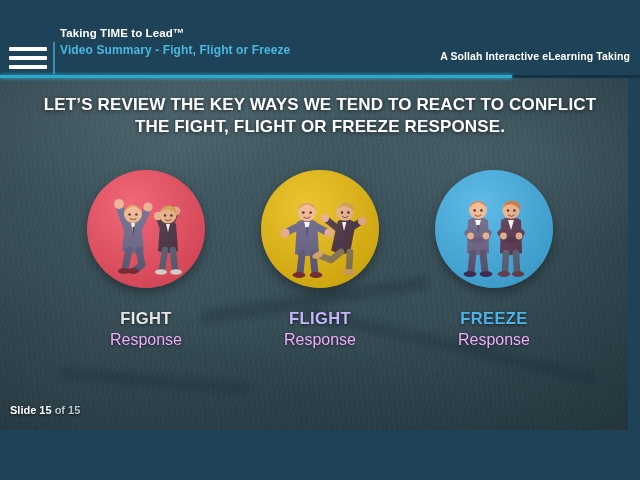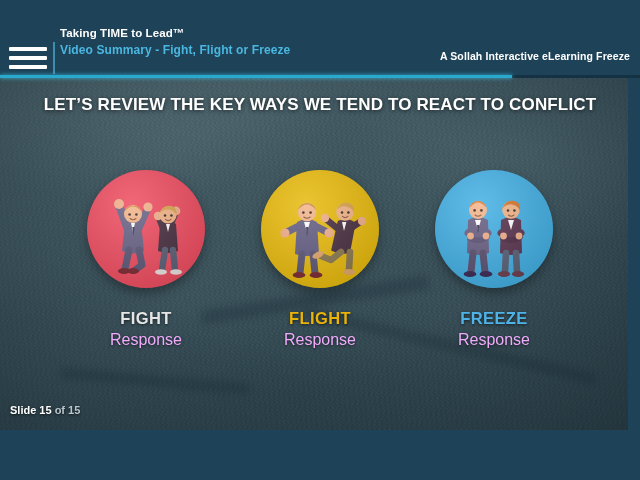--- a/index.html
+++ b/index.html
@@ -283,38 +283,39 @@
       <span></span>
     </button>
 
     <div id="header-divider"></div>
 
     <div id="title-block">
       <div id="course-title">Taking TIME to Lead™</div>
       <div id="lesson-title" style="color: rgb(74, 183, 224);">Video Summary - Fight, Flight or Freeze</div>
     </div>
 
-    <div id="classic-tag">A Sollah Interactive eLearning Freeze</div>
+    <div id="classic-tag">A Sollah Interactive eLearning Taking</div>
 
     <div id="progress-track" style="background: rgb(20, 50, 67);">
       <div id="progress-fill" style="width: 80%; background: rgb(42, 169, 207);"></div>
     </div>
   </div>
 
   <div id="stage" style="background-color: rgb(63, 88, 96);">
 
     <div id="bg-texture"></div>
     <div id="bg-grain"></div>
     <div id="bg-shadow-1"></div>
     <div id="bg-shadow-2"></div>
     <div id="bg-shadow-3"></div>
     <div id="bg-vignette"></div>
 
     <div id="headline">
       <span class="hl-line">LET’S REVIEW THE KEY WAYS WE TEND TO REACT TO CONFLICT</span>
+      <span class="hl-line">THE FIGHT, FLIGHT OR FREEZE RESPONSE.</span>
     </div>
 
     <div id="cards">
 
       <div class="card">
         <div class="disc-wrap">
           <div class="disc" id="disc-fight" style="background: rgb(239, 79, 98);">
             <svg width="118" height="118" viewBox="0 0 118 118">
 
               <g>
@@ -410,21 +411,21 @@
 
                 <path d="M80 82 L70 90 L60 86" stroke="#8c7a52" stroke-width="6.6" stroke-linecap="round" stroke-linejoin="round" fill="none"></path>
                 <path d="M89 82 L88 100" stroke="#8c7a52" stroke-width="6.6" stroke-linecap="round" fill="none"></path>
                 <ellipse cx="57" cy="85" rx="6" ry="3" fill="#e2a86d" transform="rotate(-25 57 85)"></ellipse>
                 <ellipse cx="88" cy="102" rx="6.2" ry="3" fill="#e2a86d"></ellipse>
               </g>
             </svg>
           </div>
         </div>
         <div class="card-labels">
-          <div class="label-key" id="key-flight" style="color: #eab308;">FLIGHT</div>
+          <div class="label-key" id="key-flight" style="color: #c4b5fd;">FLIGHT</div>
           <div class="label-sub">Response</div>
         </div>
       </div>
 
       <div class="card">
         <div class="disc-wrap">
           <div class="disc" id="disc-freeze" style="background: rgb(69, 176, 228);">
             <svg width="118" height="118" viewBox="0 0 118 118">
 
               <g>

